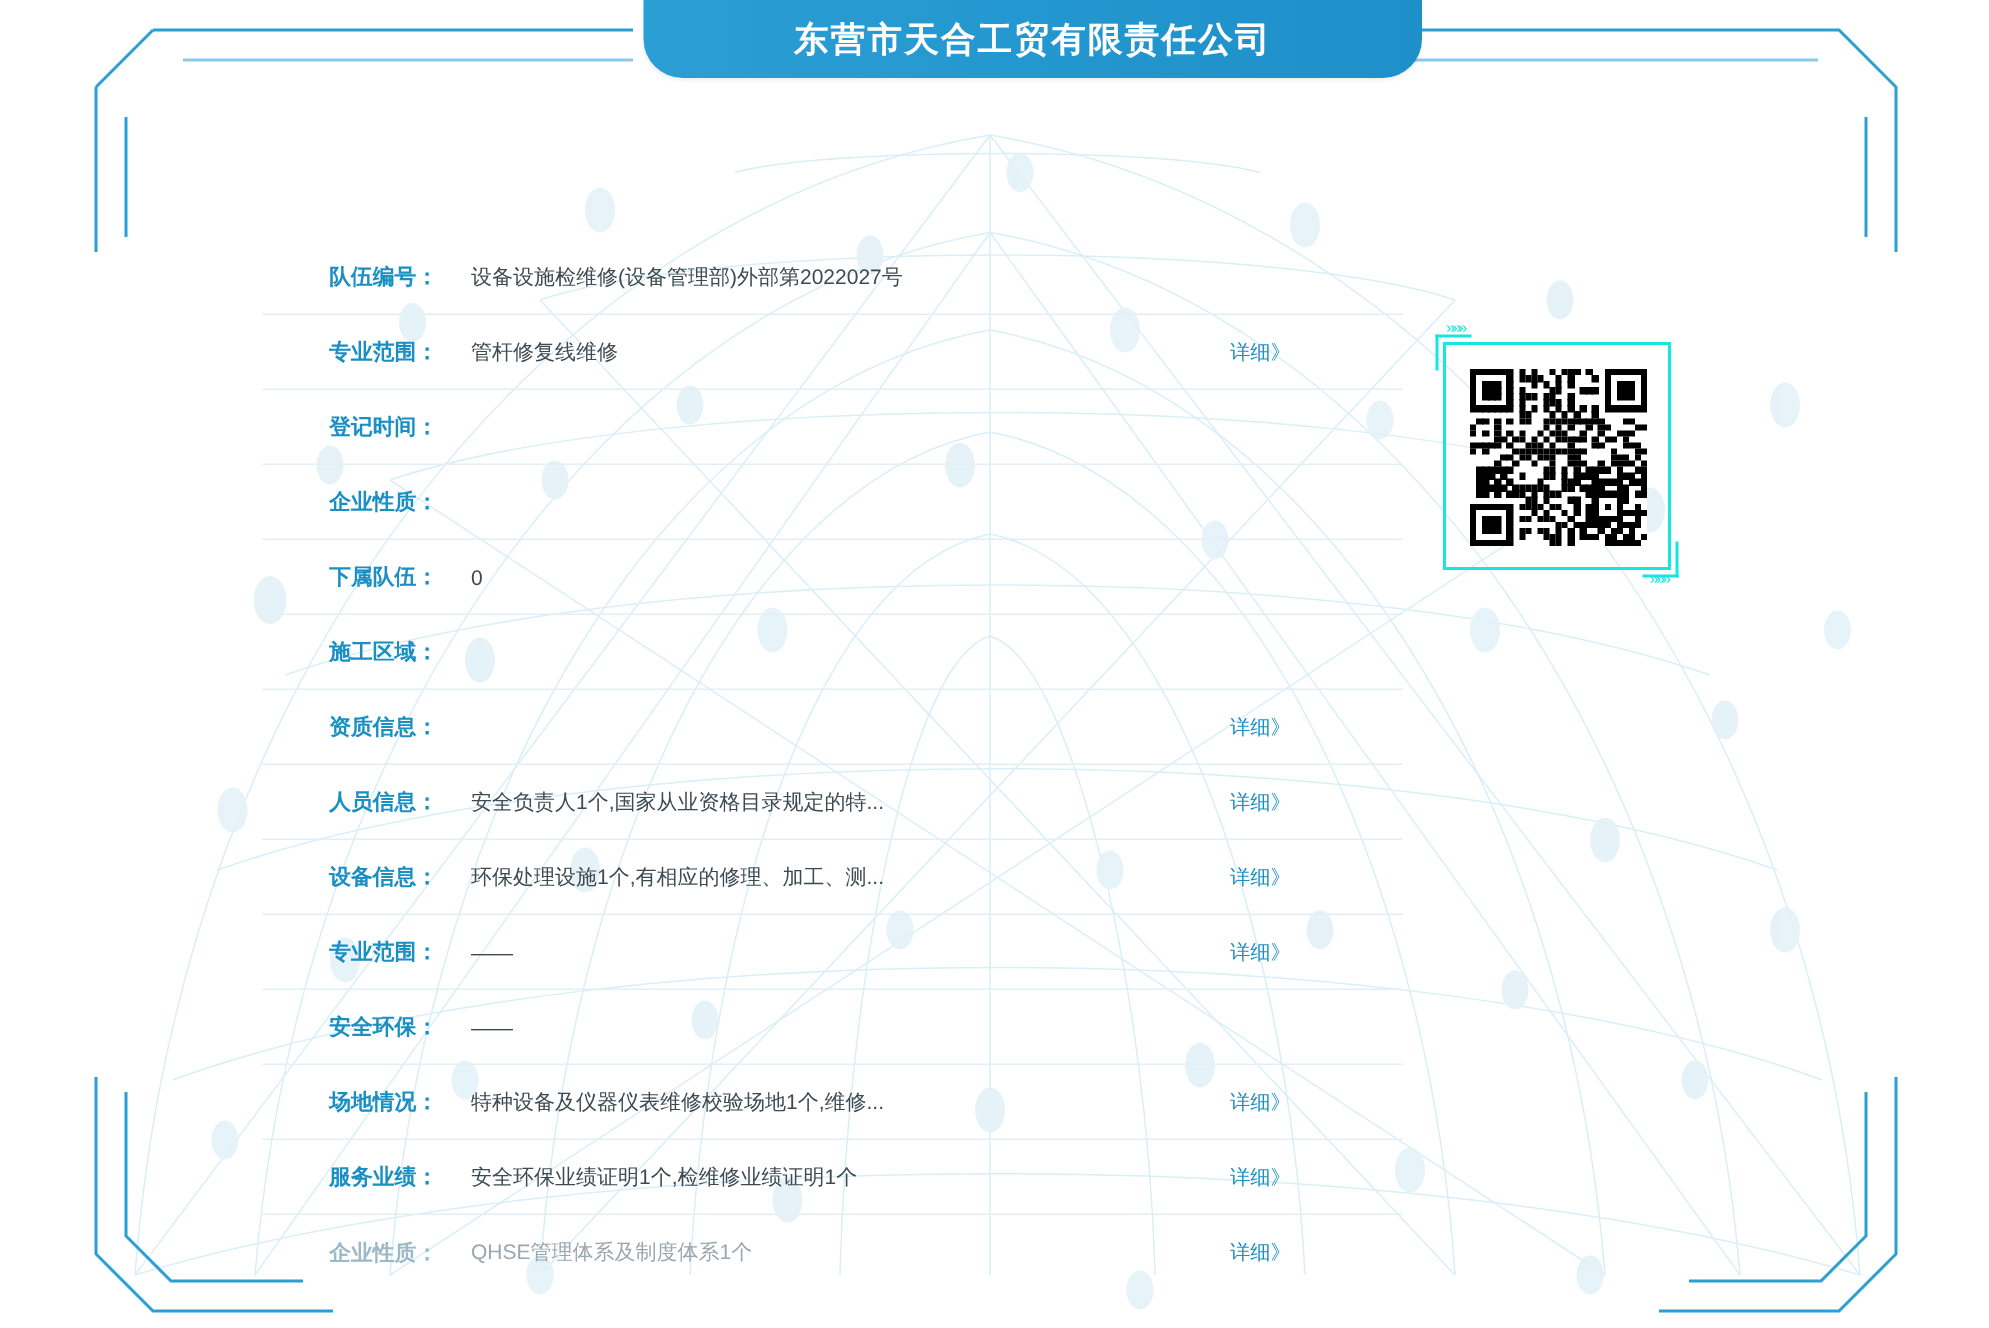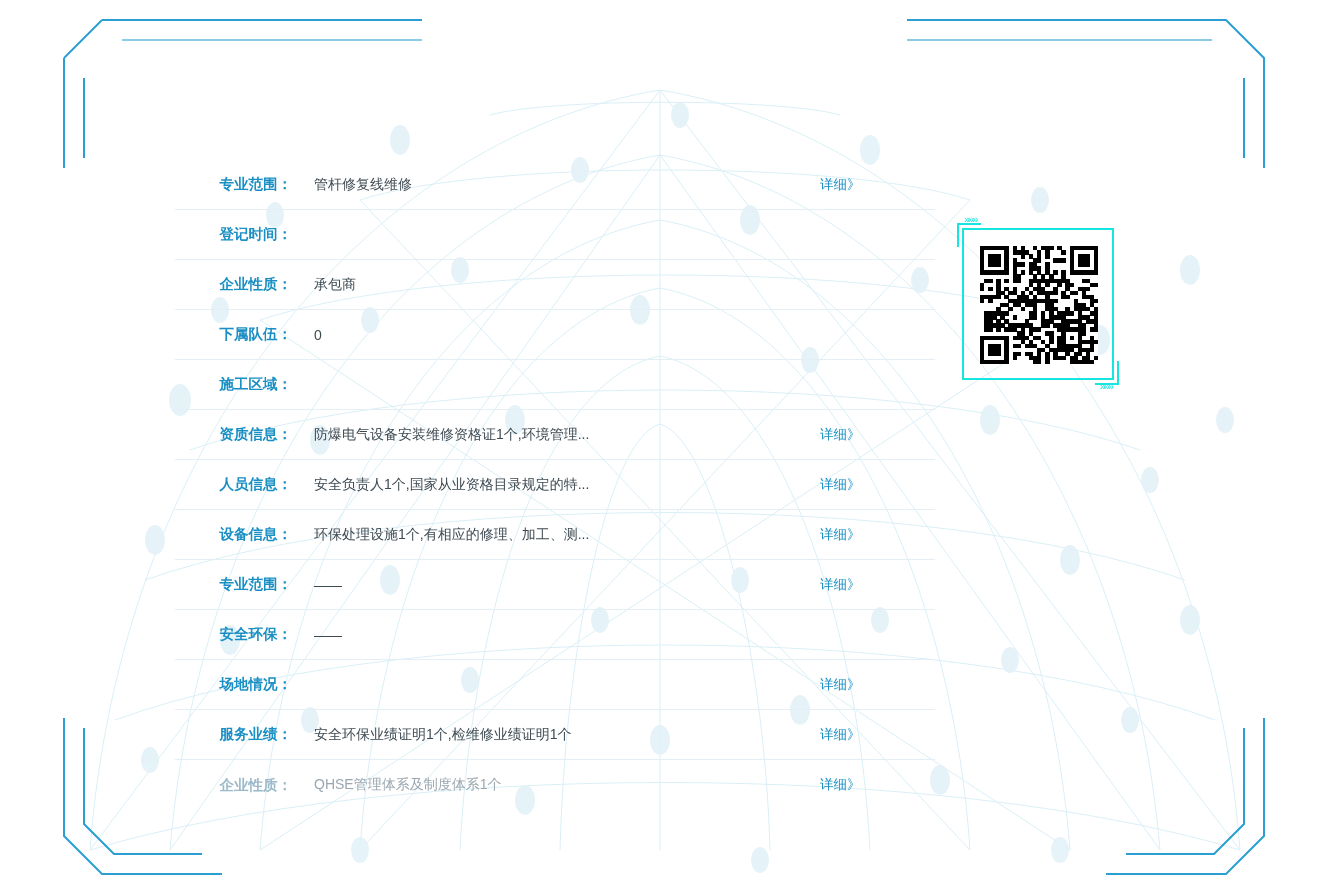--- a/index.html
+++ b/index.html
@@ -227,44 +227,49 @@
       <path d="M1182,60 L1182,140"></path>
       <path d="M22,710 L22,806 L52,836 L140,836"></path>
       <path d="M1182,710 L1182,806 L1152,836 L1064,836"></path>
     </g>
     <g stroke="#2b9fd4" stroke-width="2" fill="none" opacity="0.55">
       <path d="M60,22 L360,22"></path>
       <path d="M845,22 L1150,22"></path>
     </g>
   </svg>
 
+  <div class="title-banner">
+    <span class="title-text">东营市天合工贸有限责任公司</span>
+  </div>
 
   <div class="info-table" id="info-table">
+      <div class="row">
+        <div class="label">队伍编号：</div>
+        <div class="value">设备设施检维修(设备管理部)外部第2022027号</div>
+      </div>
       <div class="row">
         <div class="label">专业范围：</div>
         <div class="value">管杆修复线维修</div>
         <a class="detail-link" href="#">详细》</a>
       </div>
       <div class="row">
         <div class="label">登记时间：</div>
       </div>
       <div class="row">
         <div class="label">企业性质：</div>
-        <div class="value">承包商</div>
       </div>
       <div class="row">
         <div class="label">下属队伍：</div>
         <div class="value">0</div>
       </div>
       <div class="row">
         <div class="label">施工区域：</div>
       </div>
       <div class="row">
         <div class="label">资质信息：</div>
-        <div class="value">防爆电气设备安装维修资格证1个,环境管理...</div>
         <a class="detail-link" href="#">详细》</a>
       </div>
       <div class="row">
         <div class="label">人员信息：</div>
         <div class="value">安全负责人1个,国家从业资格目录规定的特...</div>
         <a class="detail-link" href="#">详细》</a>
       </div>
       <div class="row">
         <div class="label">设备信息：</div>
         <div class="value">环保处理设施1个,有相应的修理、加工、测...</div>
@@ -274,20 +279,21 @@
         <div class="label">专业范围：</div>
         <div class="value">——</div>
         <a class="detail-link" href="#">详细》</a>
       </div>
       <div class="row">
         <div class="label">安全环保：</div>
         <div class="value">——</div>
       </div>
       <div class="row">
         <div class="label">场地情况：</div>
+        <div class="value">特种设备及仪器仪表维修校验场地1个,维修...</div>
         <a class="detail-link" href="#">详细》</a>
       </div>
       <div class="row">
         <div class="label">服务业绩：</div>
         <div class="value">安全环保业绩证明1个,检维修业绩证明1个</div>
         <a class="detail-link" href="#">详细》</a>
       </div>
       <div class="row">
         <div class="label dim">企业性质：</div>
         <div class="value dim">QHSE管理体系及制度体系1个</div>

